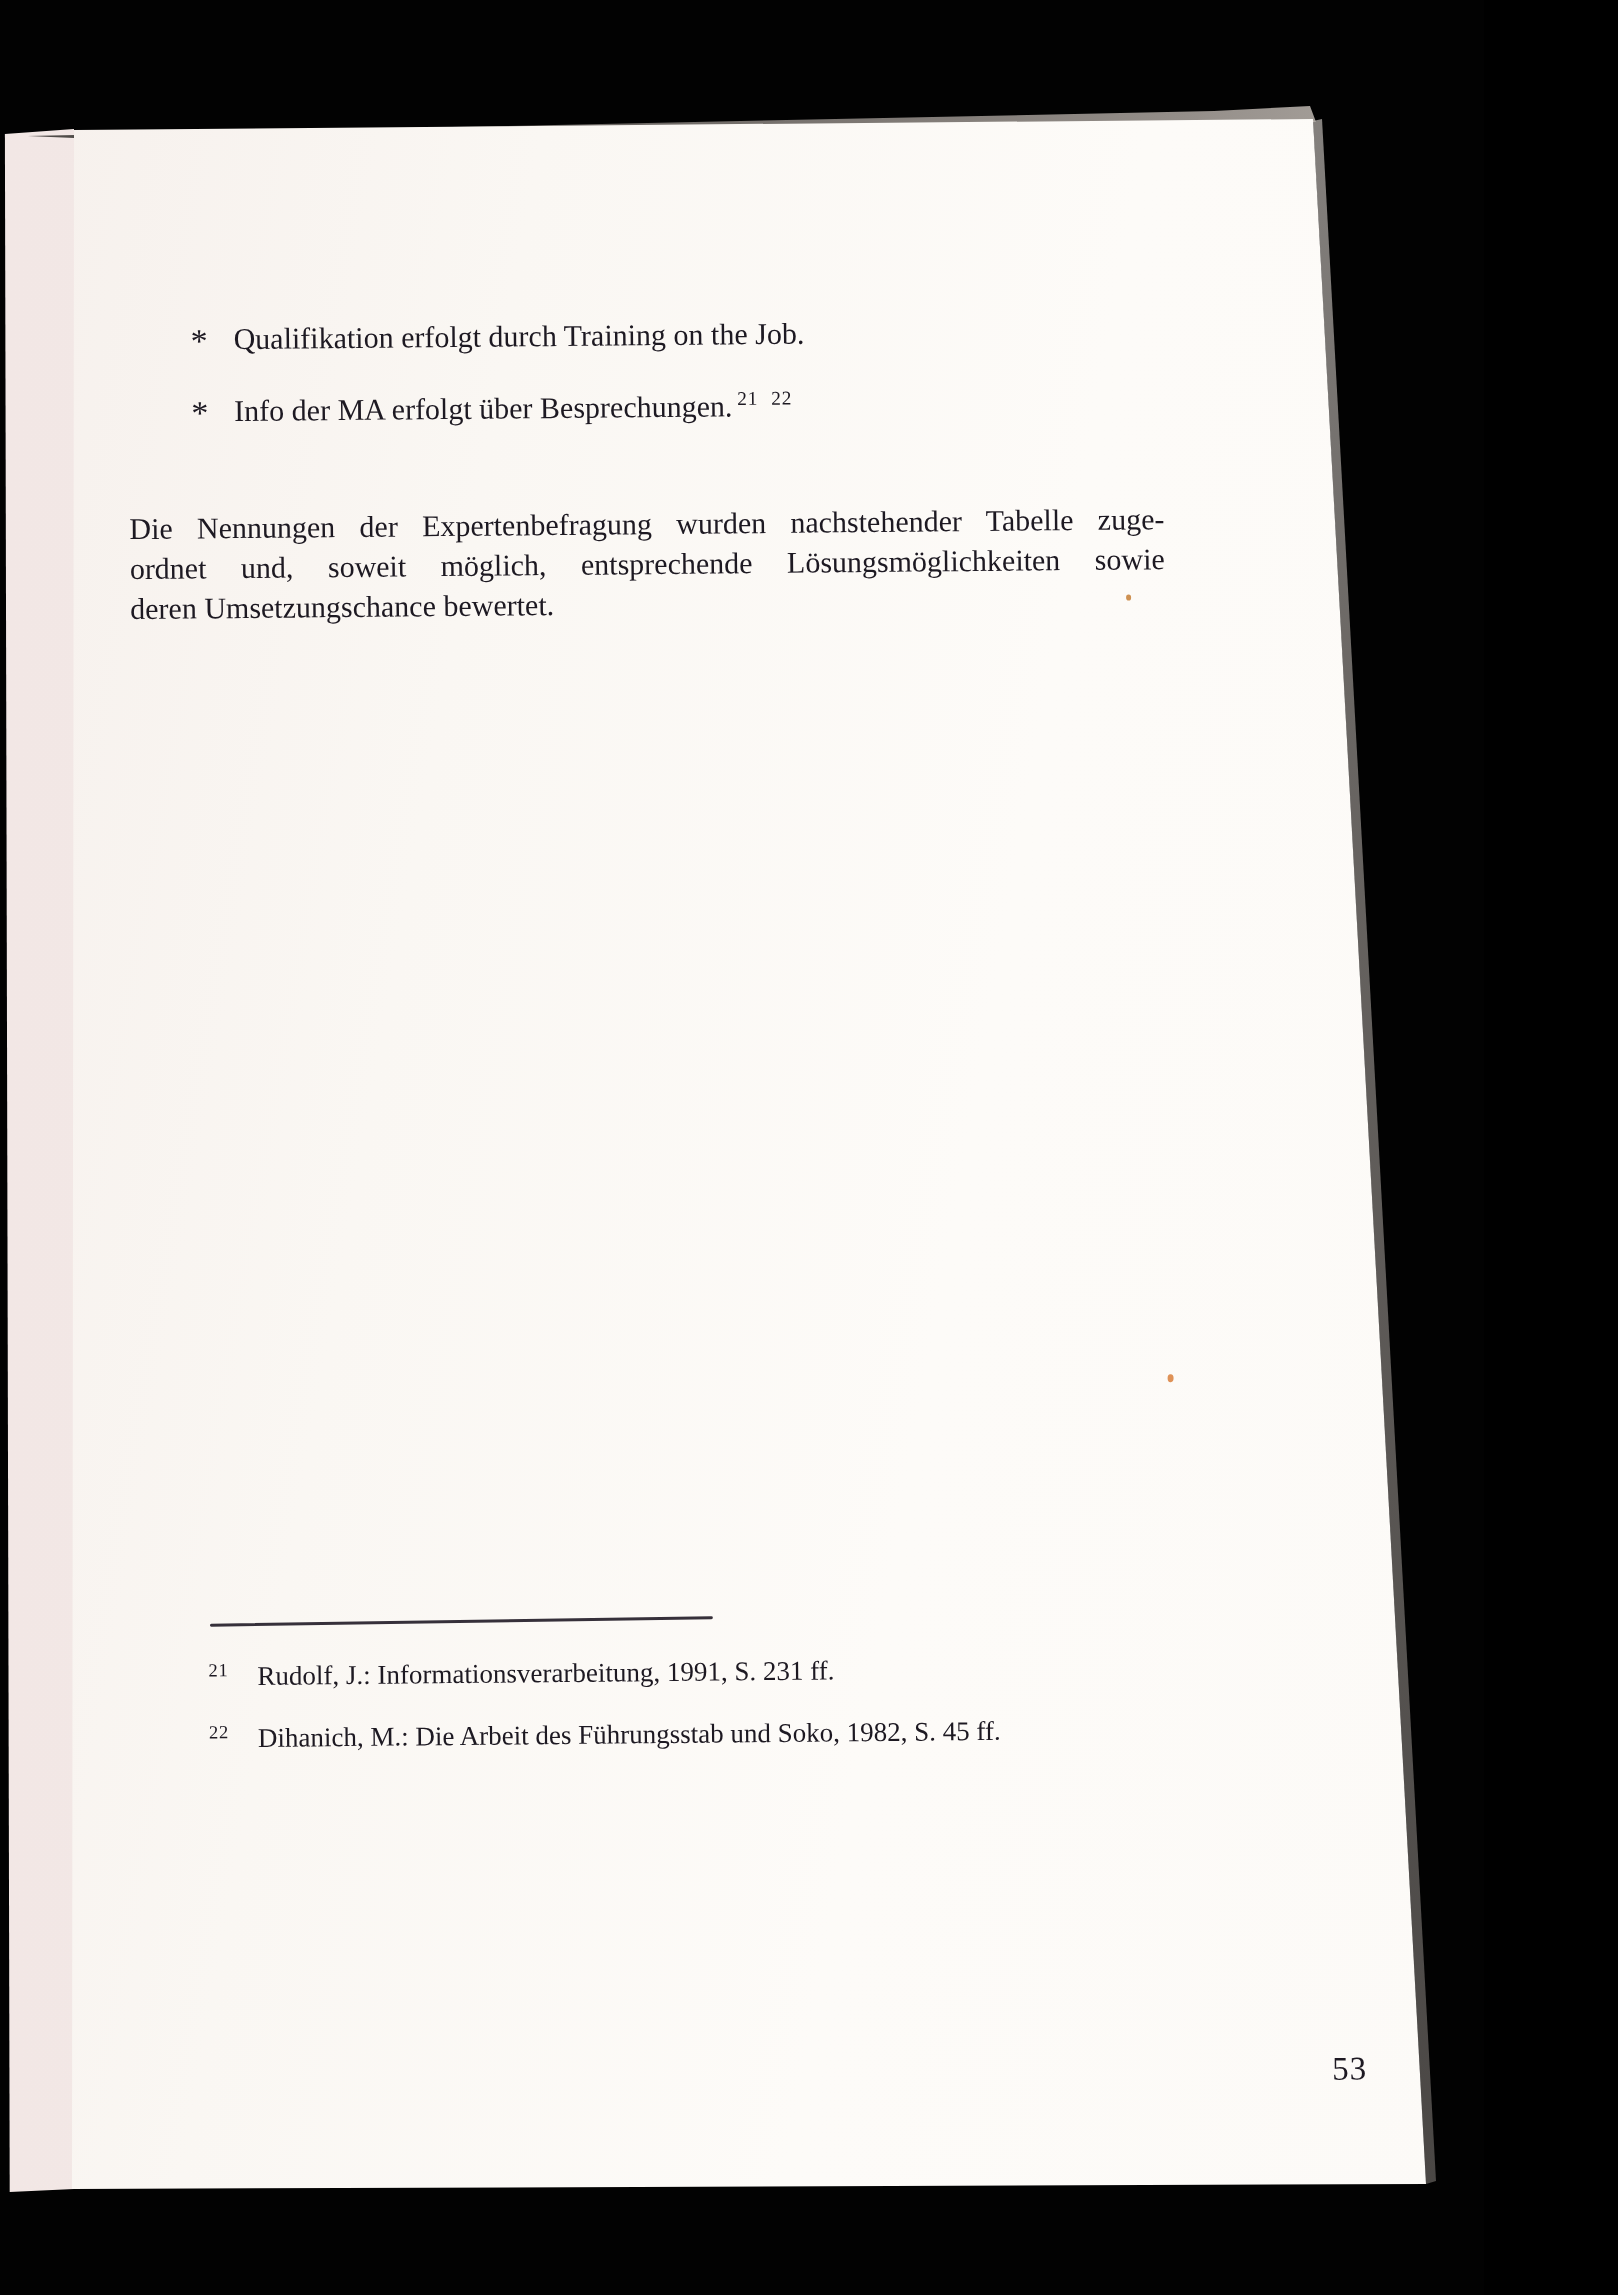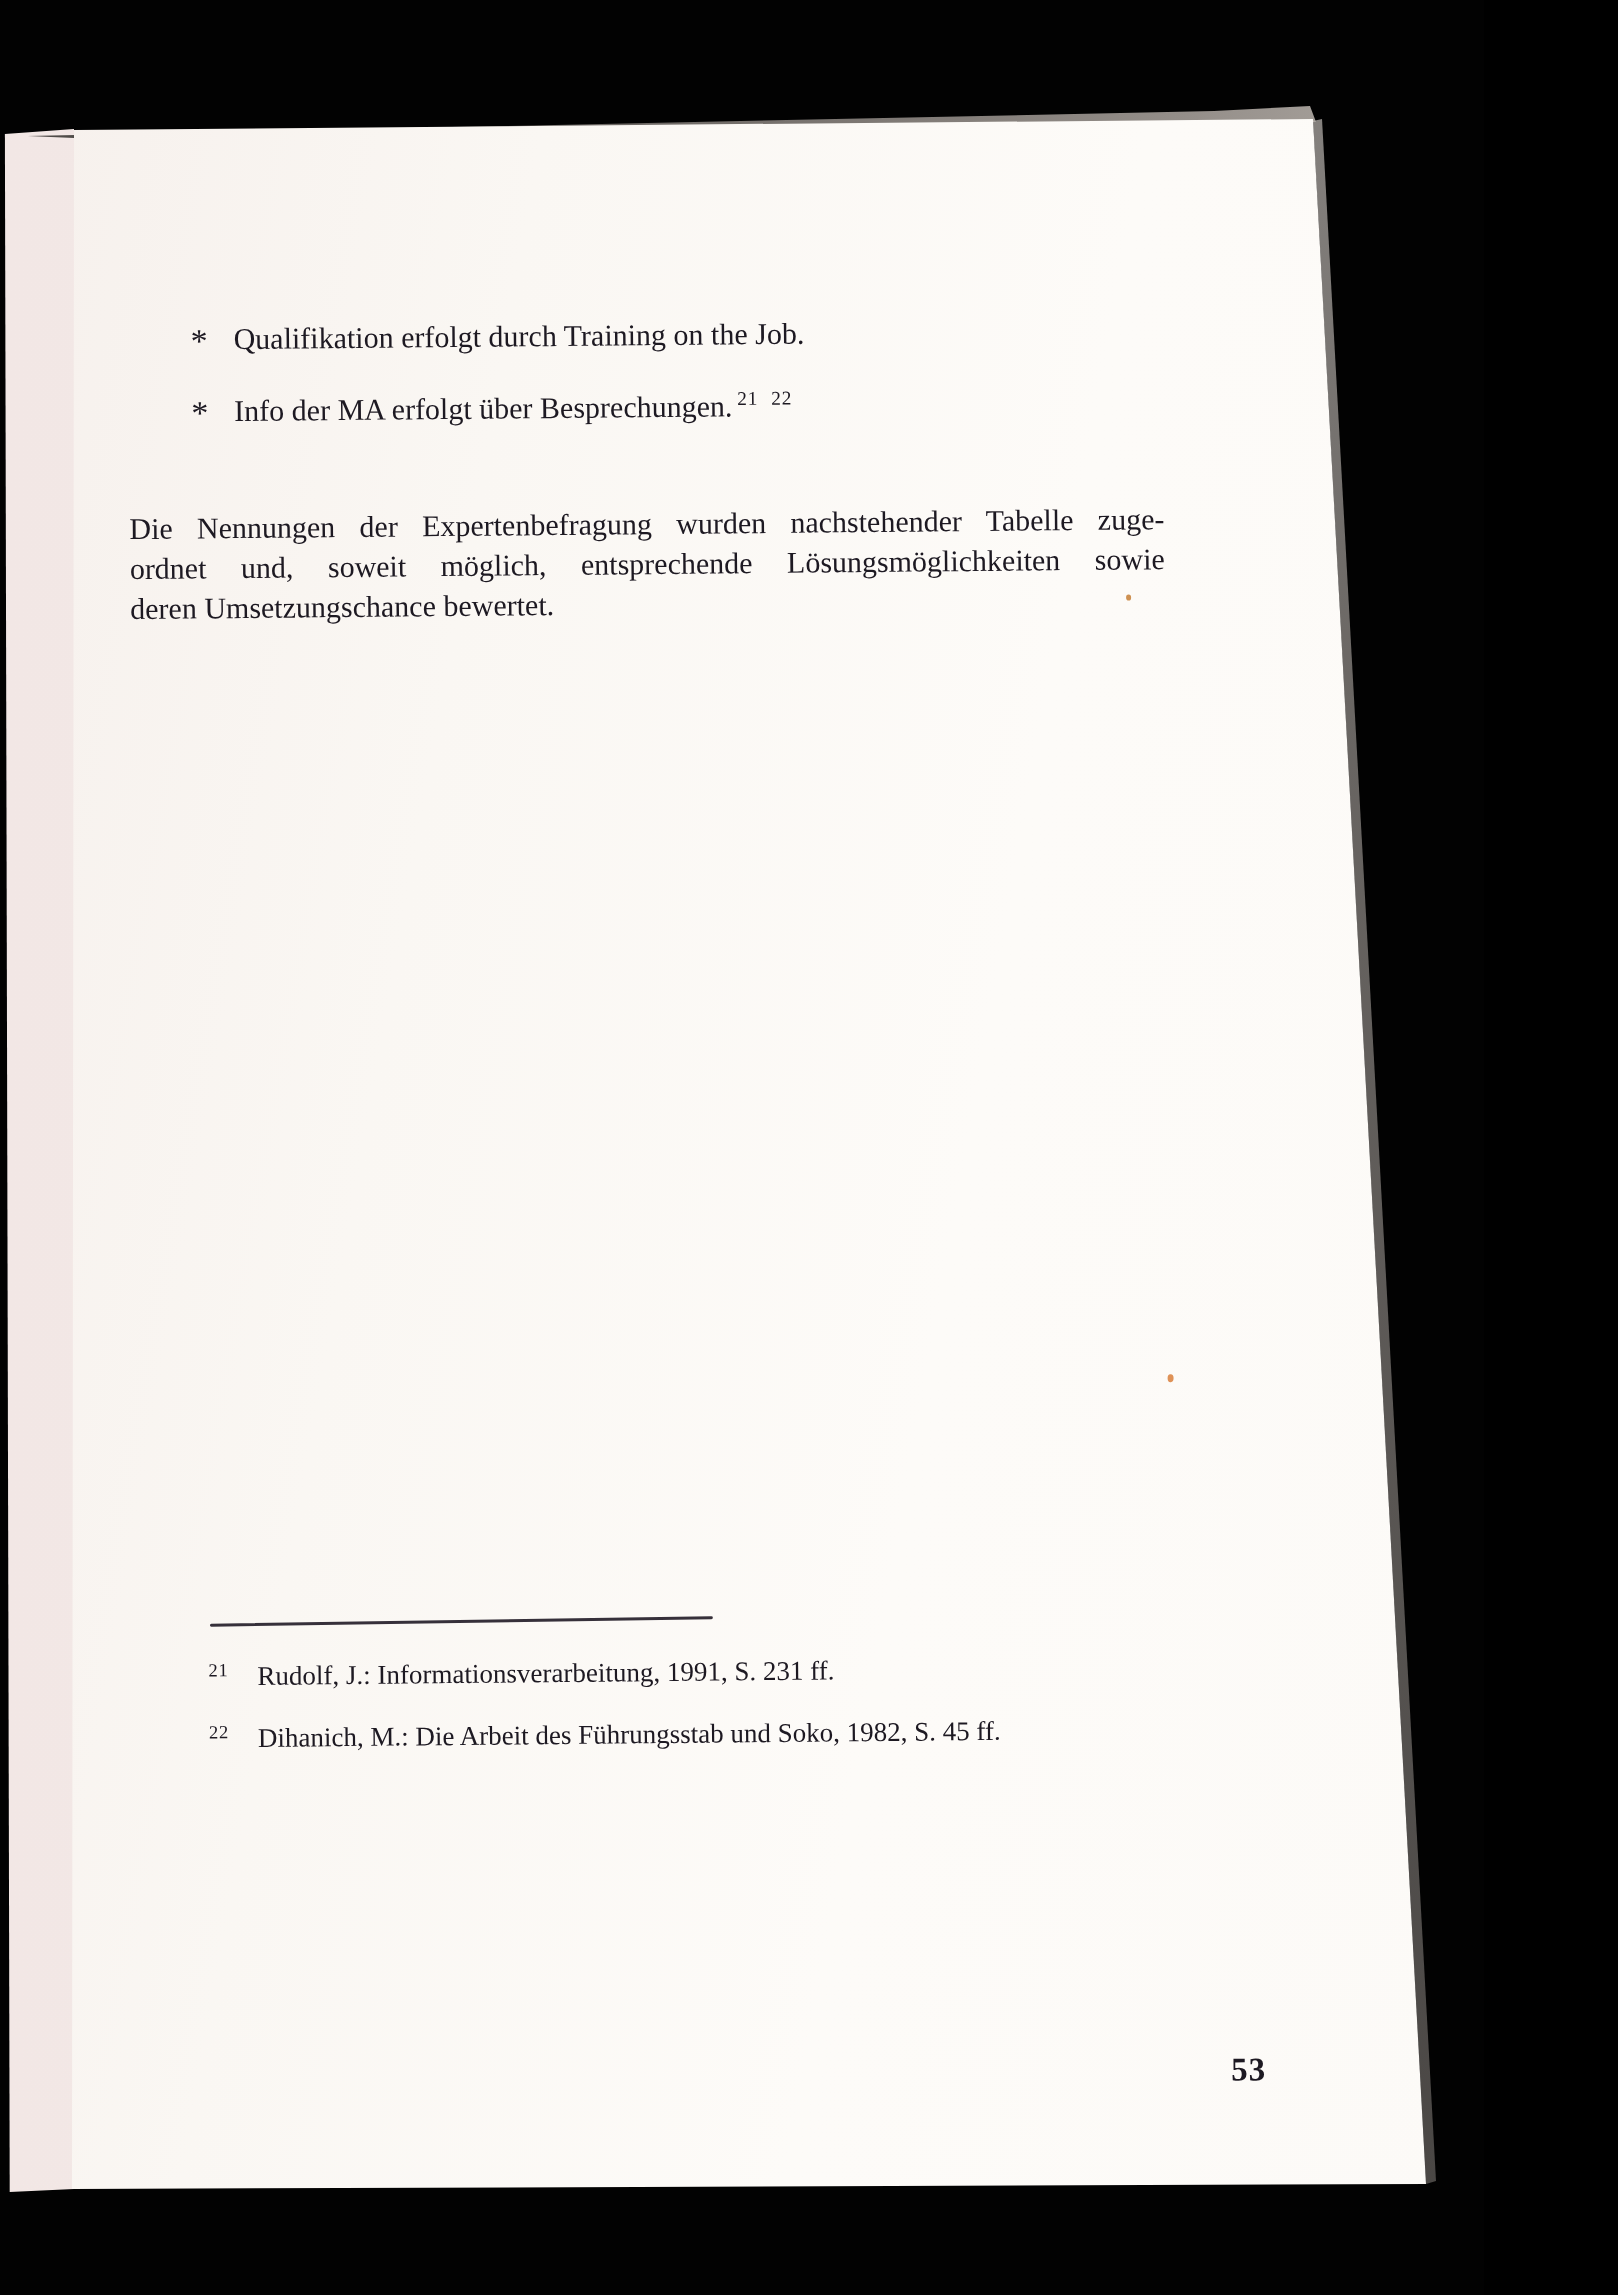--- a/index.html
+++ b/index.html
@@ -37,21 +37,21 @@
   .paragraph{position:absolute;left:136px;top:503px;width:1035px;font-size:30px;}
   .pline{height:40px;line-height:40px;white-space:nowrap;}
   .pline.just{text-align:justify;text-align-last:justify;white-space:normal;}
 
   .divider{position:absolute;left:206px;top:1617px;width:503px;height:3.2px;background:#36303a;
            transform:rotate(-0.3deg);border-radius:1.6px;}
 
   .footnote{position:absolute;left:204px;font-size:27px;line-height:32px;white-space:nowrap;}
   .fnum{display:inline-block;width:49px;font-size:18.6px;transform:translateY(-9px);letter-spacing:0.8px;}
 
-  .pagenum{position:absolute;left:1223px;top:2056px;font-size:33px;font-weight:700;letter-spacing:0.8px;}
+  .pagenum{position:absolute;left:1324px;top:2056px;font-size:33px;font-weight:400;letter-spacing:0.8px;}
 
   .speck{position:absolute;border-radius:50%;}
   .speck.s1{left:1132px;top:598px;width:4.9px;height:5.7px;background:var(--speck,#c9853f);opacity:.9;}
   .speck.s2{left:1166px;top:1378px;width:5.7px;height:8px;background:#dd8c4e;opacity:.95;}
 </style>
 </head>
 <body>
 
 <div class="scan">
 

